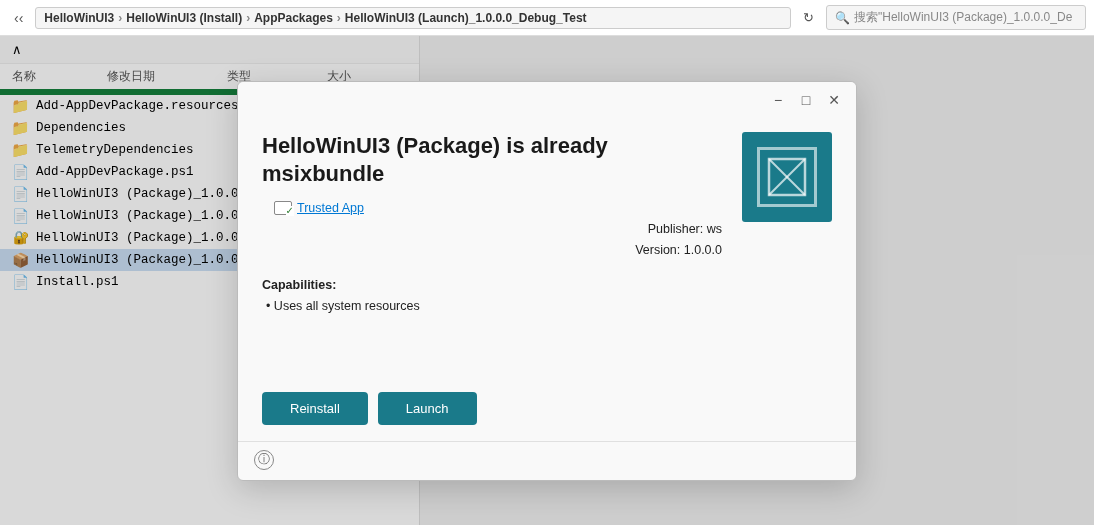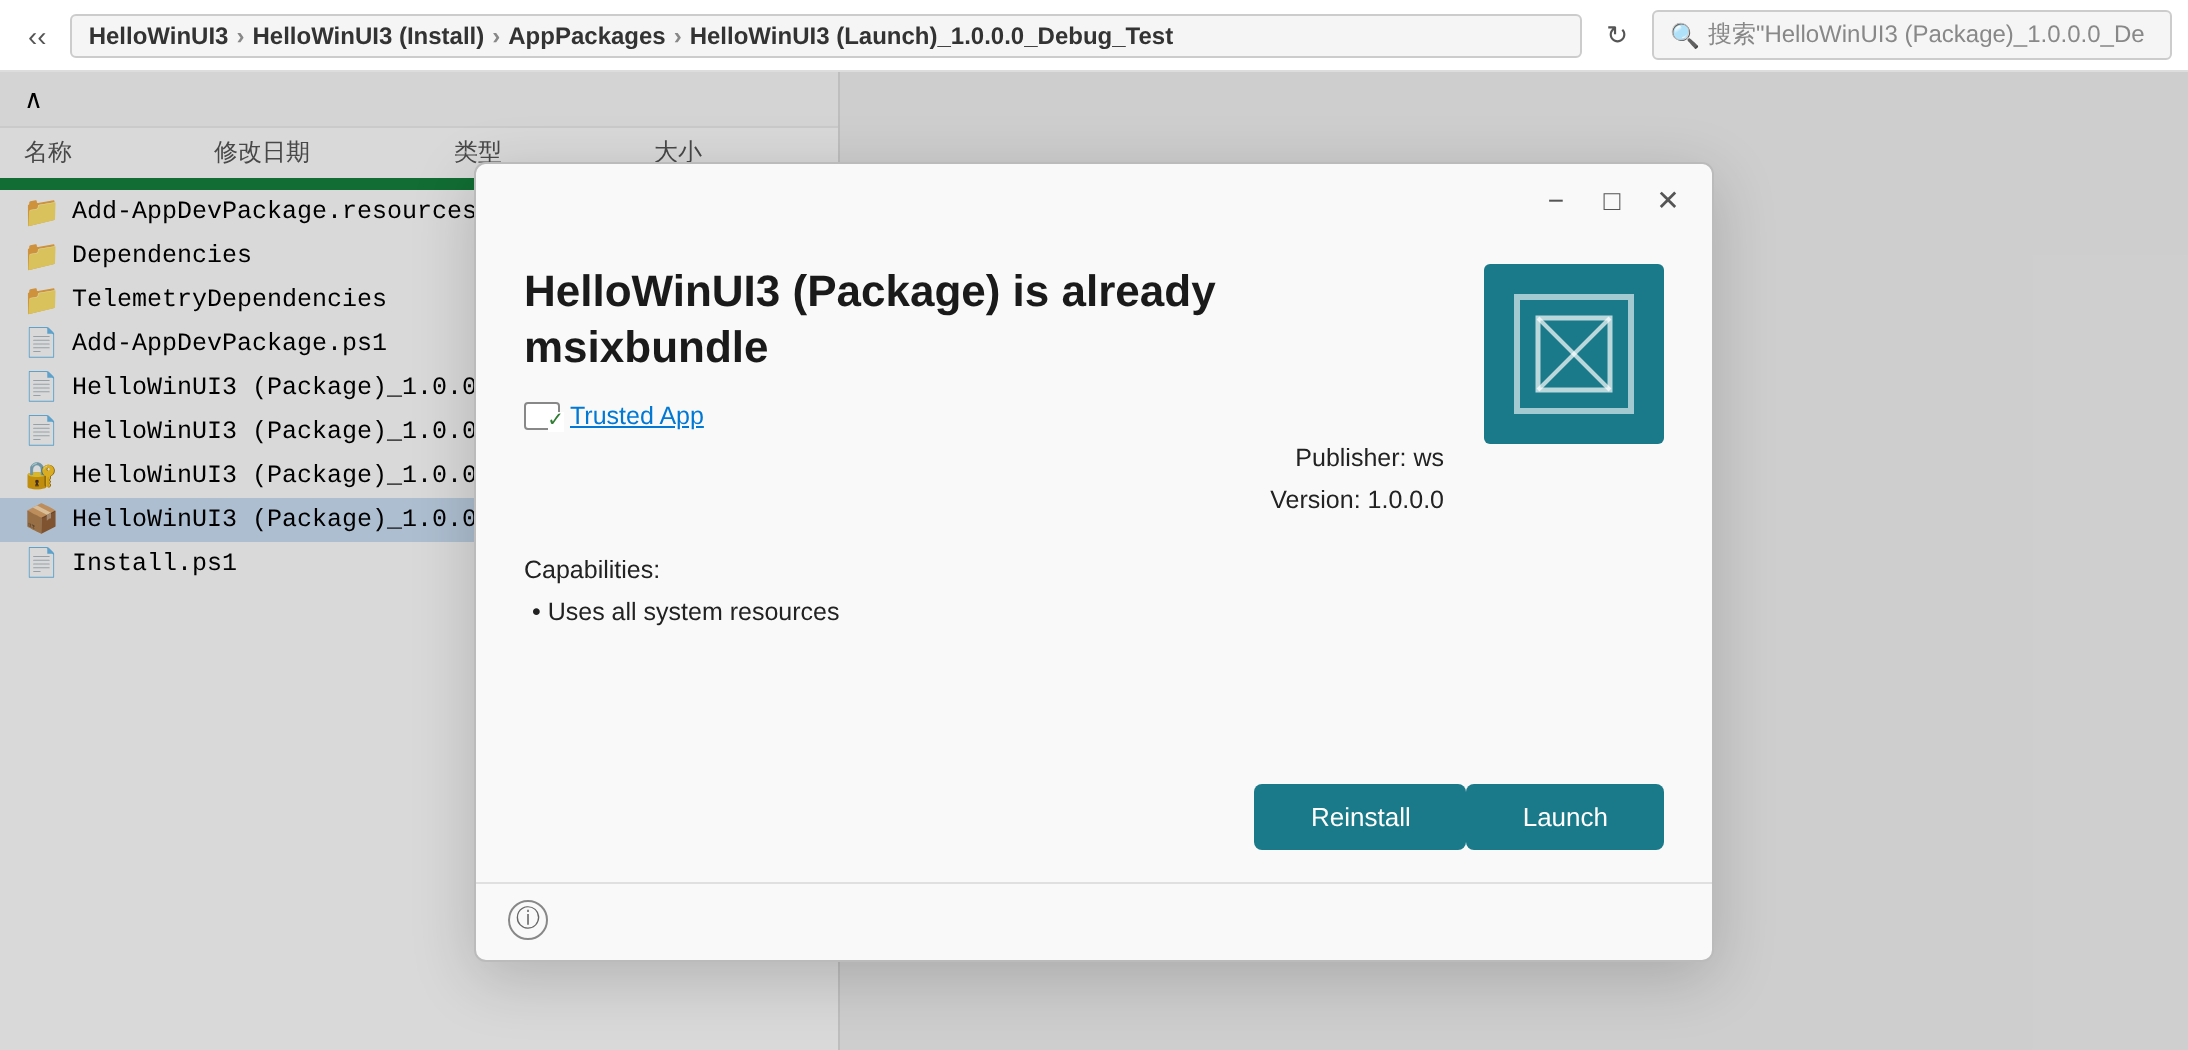--- a/index.html
+++ b/index.html
@@ -208,20 +208,21 @@
       color: #1a1a1a;
       line-height: 1.3;
       margin-bottom: 12px;
     }
 
     .trusted-app-row {
       display: flex;
       align-items: center;
       gap: 5px;
       margin-bottom: 4px;
+      margin-left: 12px;
     }
     .trusted-icon {
       width: 18px;
       height: 14px;
       border: 1.5px solid #888;
       border-radius: 2px;
       display: inline-flex;
       align-items: center;
       justify-content: center;
       position: relative;
@@ -252,21 +253,21 @@
       margin-bottom: 14px;
       text-align: right;
     }
 
     .capabilities-section {
       font-size: 12.5px;
       color: #222;
       line-height: 1.7;
     }
     .capabilities-title {
-      font-weight: 400;
+      font-weight: 700;
     }
     .capabilities-item {
       padding-left: 4px;
     }
     .capabilities-item::before {
       content: '• ';
     }
 
     .dialog-app-icon {
       width: 90px;
@@ -289,23 +290,24 @@
     .app-icon-placeholder svg {
       width: 40px;
       height: 40px;
       stroke: rgba(255,255,255,0.7);
       fill: none;
       stroke-width: 2;
     }
 
     .dialog-footer {
       display: flex;
-      justify-content: flex-end;
+      justify-content: flex-start;
       align-items: center;
       padding: 20px 24px 16px 24px;
+      gap: 10px;
     }
 
     .action-btn {
       background: #1a7a8a;
       color: white;
       border: none;
       border-radius: 4px;
       padding: 9px 28px;
       font-size: 13px;
       cursor: pointer;

